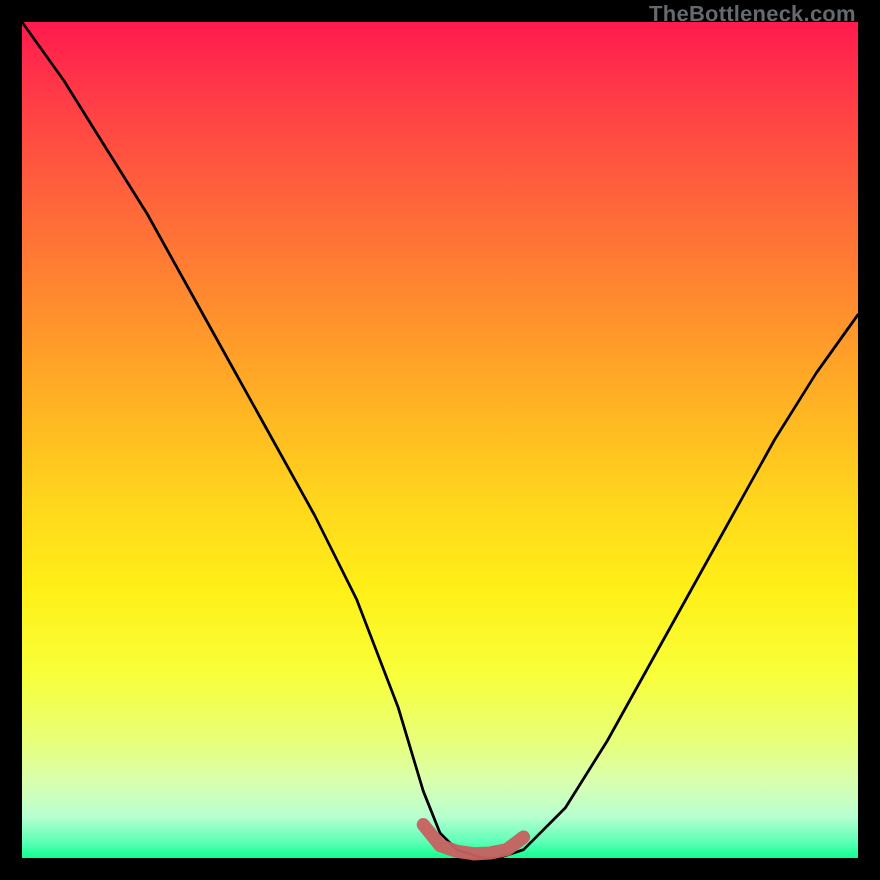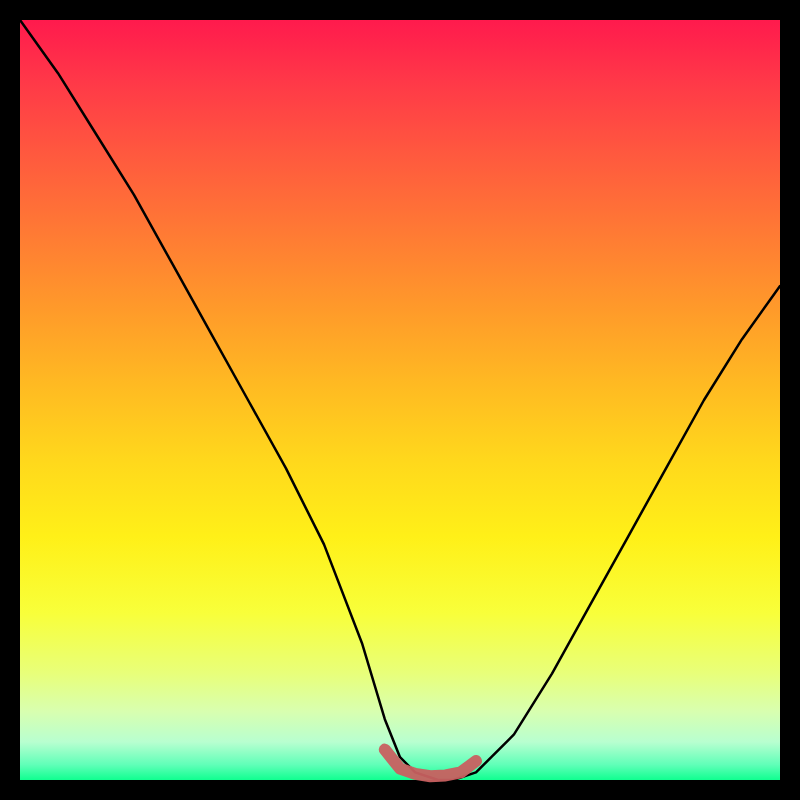--- a/index.html
+++ b/index.html
@@ -67,14 +67,15 @@
     <svg class="curve" viewBox="0 0 760 760" preserveAspectRatio="none">
       <g id="curve-group">
           <path d="M0.00 0.00 L38.00 53.20 L76.00 114.00 L114.00 174.80 L152.00 243.20 L190.00 311.60 L228.00 380.00 L266.00 448.40 L304.00 524.40 L342.00 623.20 L364.80 699.20 L380.00 737.20 L395.20 752.40 L418.00 760.00 L433.20 760.00 L456.00 752.40 L494.00 714.40 L532.00 653.60 L570.00 585.20 L608.00 516.80 L646.00 448.40 L684.00 380.00 L722.00 319.20 L760.00 266.00" fill="none" stroke="#000000" stroke-width="2.5" stroke-linecap="round" stroke-linejoin="round"></path>
         </g>
       <g id="marker-group">
           <path d="M364.80 729.60 L380.00 748.60 L395.20 753.92 L410.40 756.20 L425.60 755.44 L440.80 752.40 L456.00 741.00" fill="none" stroke="#c86060" stroke-width="12" stroke-linecap="round" stroke-linejoin="round" opacity="0.95"></path>
         </g>
     </svg>
   </div>
 
+  <div class="watermark">TheBottleneck.com</div>
 
 </div>
 
 </body></html>

